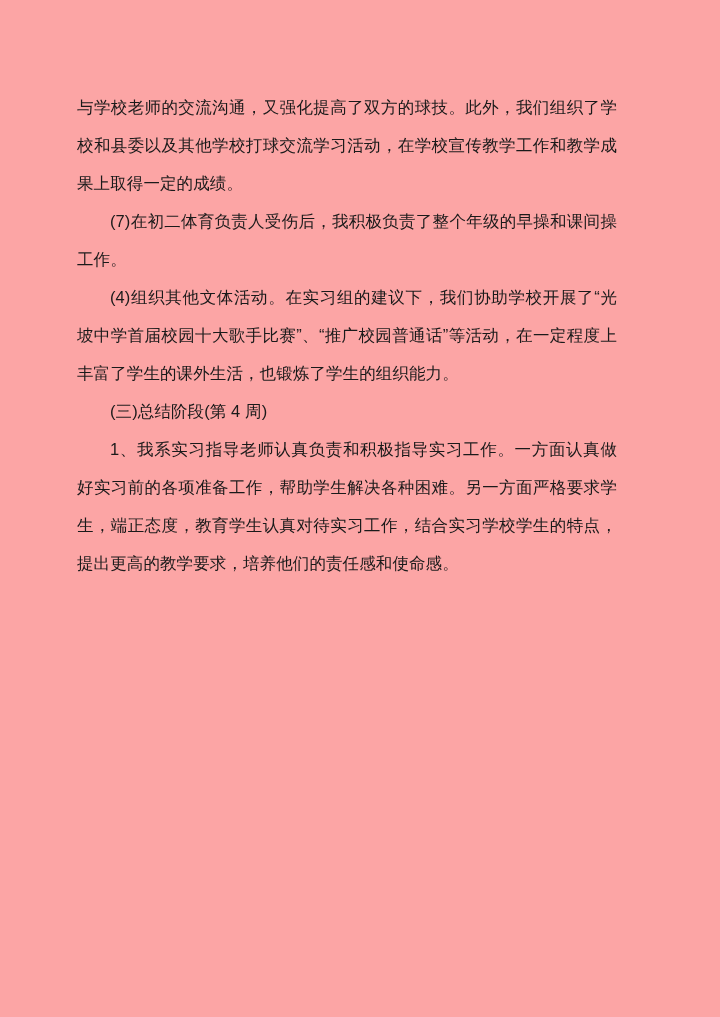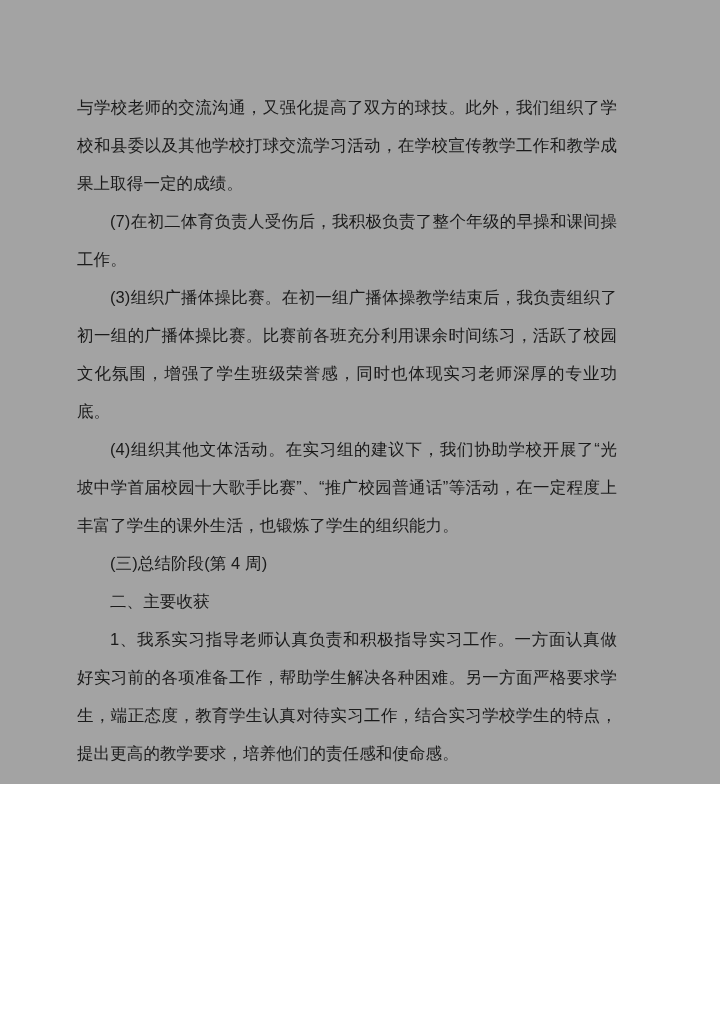--- a/index.html
+++ b/index.html
@@ -10,22 +10,22 @@
   body {
     width: 720px;
     height: 1017px;
     overflow: hidden;
     font-family: "Liberation Sans", "DejaVu Sans", sans-serif;
     -webkit-font-smoothing: antialiased;
   }
   .page {
     position: relative;
     width: 720px;
-    height: 784px;
-    background: #a3a3a3;
+    height: 1017px;
+    background: #fca5a5;
     box-sizing: border-box;
   }
   .doc-body {
     position: absolute;
     left: 77px;
     top: 88px;
     width: 540px;
   }
   .para {
     margin: 0;
@@ -55,27 +55,25 @@
 </head>
 <body>
 
 <div class="page">
   <div class="doc-body">
 
     <p class="para no-stretch">与学校老师的交流沟通，又强化提高了双方的球技。此外，我们组织了学校和县委以及其他学校打球交流学习活动，在学校宣传教学工作和教学成果上取得一定的成绩。</p>
 
     <p class="para indent no-stretch">(7)在初二体育负责人受伤后，我积极负责了整个年级的早操和课间操工作。</p>
 
-    <p class="para indent no-stretch">(3)组织广播体操比赛。在初一组广播体操教学结束后，我负责组织了初一组的广播体操比赛。比赛前各班充分利用课余时间练习，活跃了校园文化氛围，增强了学生班级荣誉感，同时也体现实习老师深厚的专业功底。</p>
 
     <p class="para indent no-stretch">(4)组织其他文体活动。在实习组的建议下，我们协助学校开展了“光坡中学首届校园十大歌手比赛”、“推广校园普通话”等活动，在一定程度上丰富了学生的课外生活，也锻炼了学生的组织能力。</p>
 
     <p class="para indent no-stretch">(三)总结阶段(第 4 周)</p>
 
 
 
 
-    <p class="para indent no-stretch">二、主要收获</p>
 
     <p class="para indent no-stretch">1、我系实习指导老师认真负责和积极指导实习工作。一方面认真做好实习前的各项准备工作，帮助学生解决各种困难。另一方面严格要求学生，端正态度，教育学生认真对待实习工作，结合实习学校学生的特点，提出更高的教学要求，培养他们的责任感和使命感。</p>
 
   </div>
 </div>
 
 </body></html>

